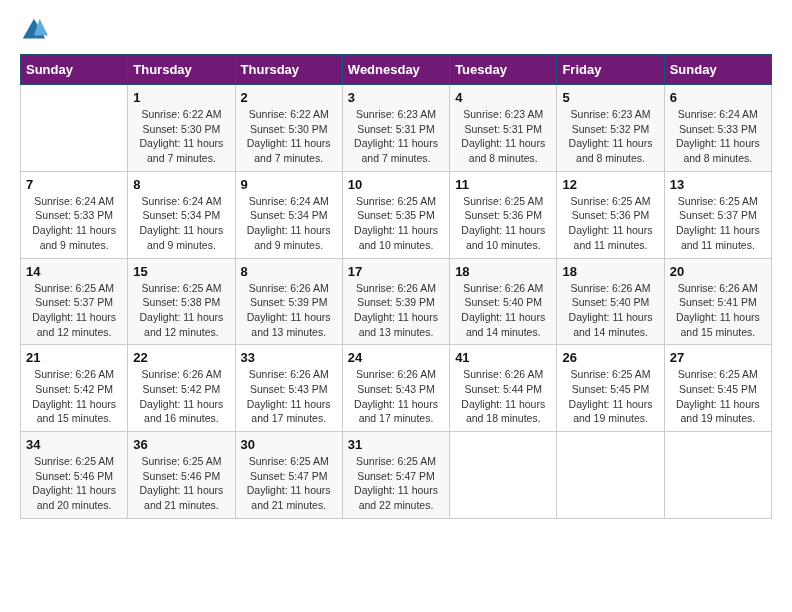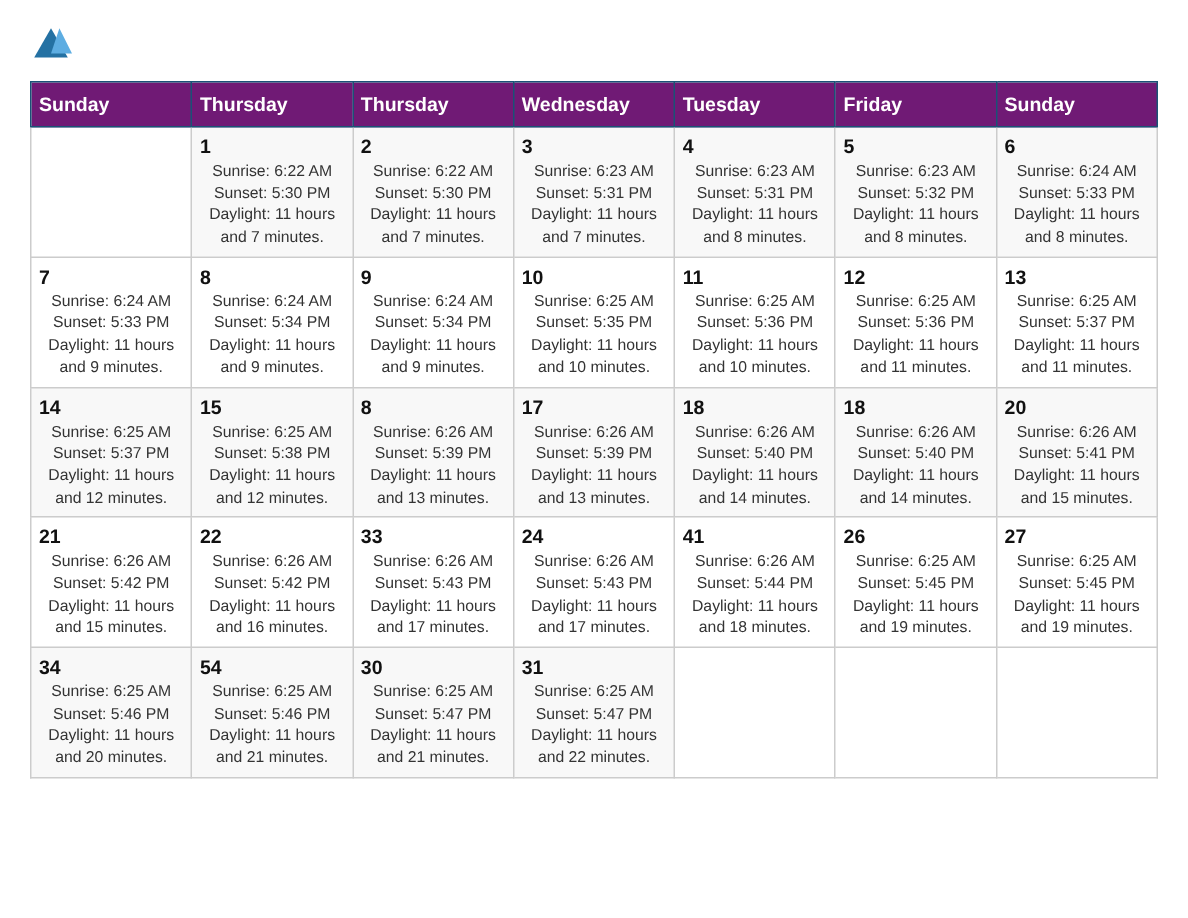--- a/index.html
+++ b/index.html
@@ -321,21 +321,21 @@
       </tr>
       <tr>
         <td>
           <span class="day-num">34</span>
           <div class="day-info" style="white-space: pre-line;">Sunrise: 6:25 AM
 Sunset: 5:46 PM
 Daylight: 11 hours
 and 20 minutes.</div>
         </td>
         <td>
-          <span class="day-num">54</span>
+          <span class="day-num">36</span>
           <div class="day-info" style="white-space: pre-line;">Sunrise: 6:25 AM
 Sunset: 5:46 PM
 Daylight: 11 hours
 and 21 minutes.</div>
         </td>
         <td>
           <span class="day-num">30</span>
           <div class="day-info" style="white-space: pre-line;">Sunrise: 6:25 AM
 Sunset: 5:47 PM
 Daylight: 11 hours

